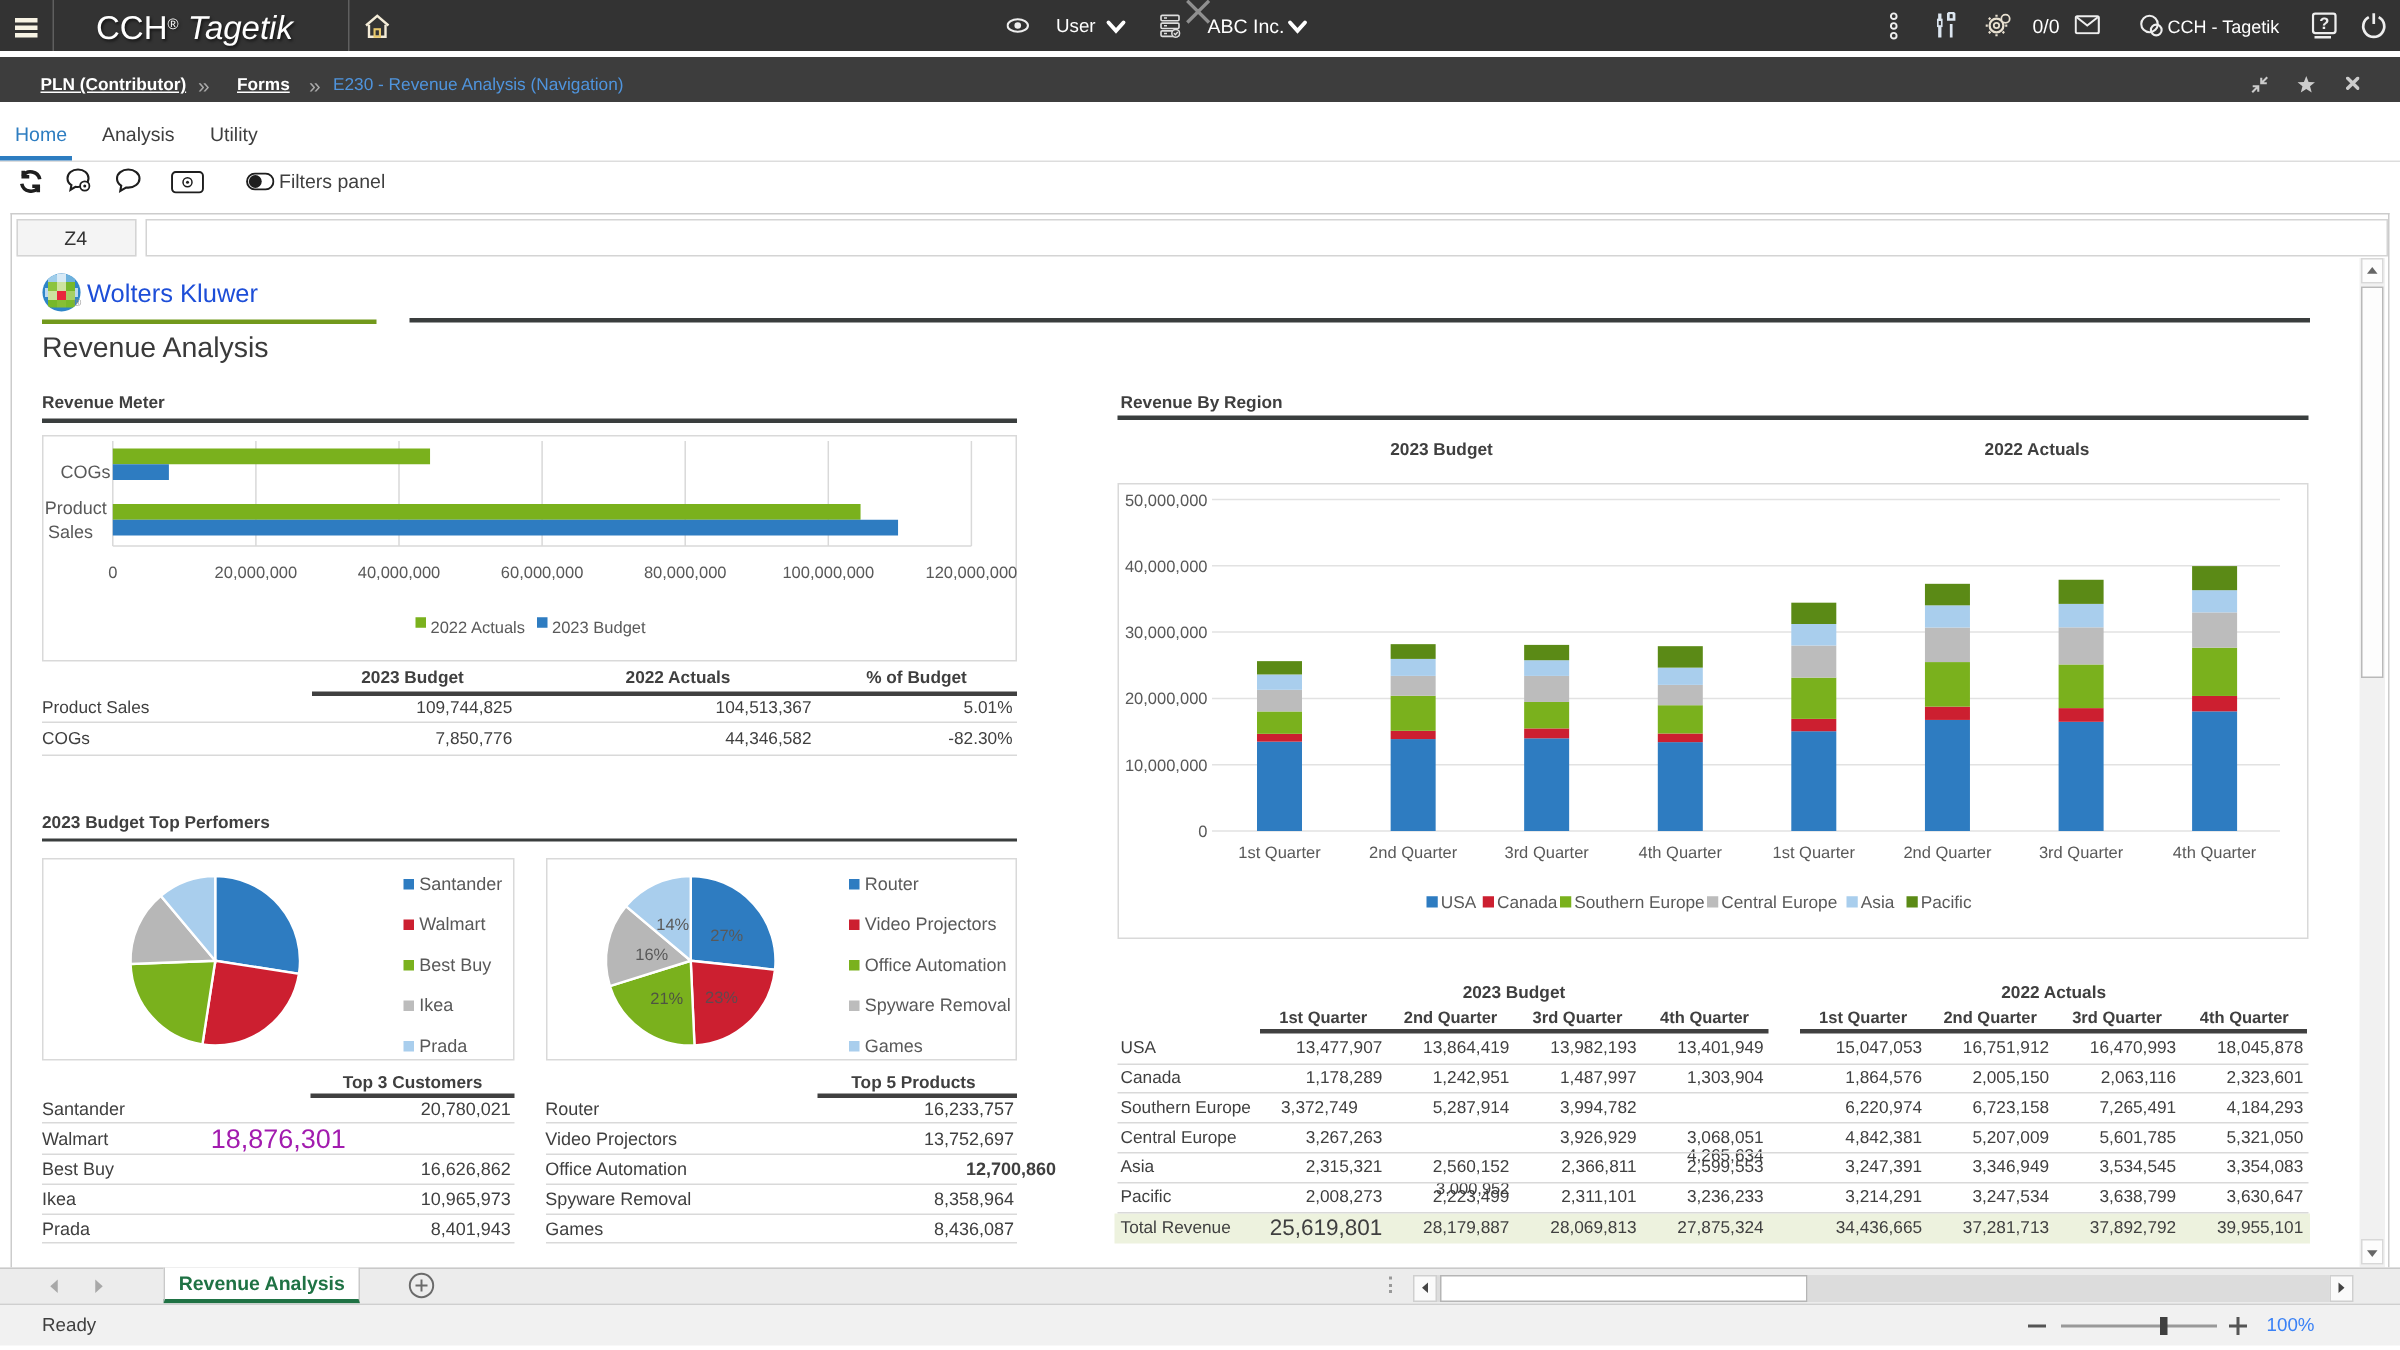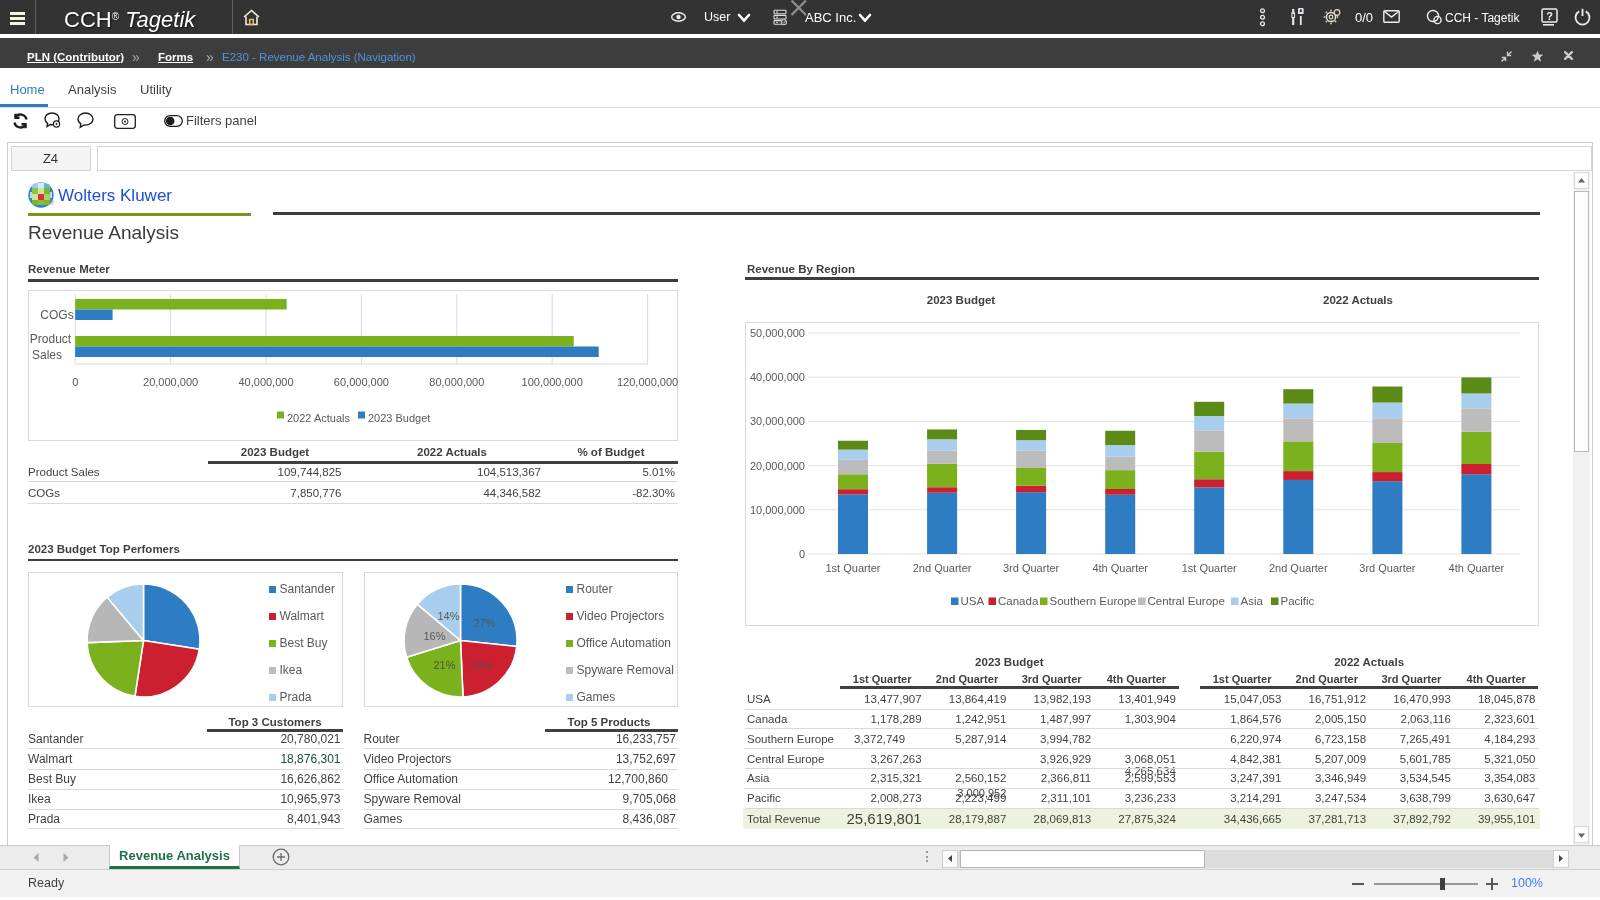--- a/index.html
+++ b/index.html
@@ -289,42 +289,42 @@
 <div style="position:absolute;left:566px;top:693.9px;width:7px;height:7px;background:#a9ceed;"></div>
 <div style="position:absolute;left:576.5px;top:690.4px;font-size:12px;color:#595959;font-weight:normal;line-height:14px;white-space:nowrap;">Games</div>
 <div style="position:absolute;left:175.0px;top:715.0px;width:200px;text-align:center;font-size:11.5px;color:#3f3f3f;font-weight:bold;line-height:14px;white-space:nowrap;">Top 3 Customers</div>
 <div style="position:absolute;left:207px;top:729px;width:136px;height:2.5px;background:#404040;"></div>
 <div style="position:absolute;left:509.0px;top:715.0px;width:200px;text-align:center;font-size:11.5px;color:#3f3f3f;font-weight:bold;line-height:14px;white-space:nowrap;">Top 5 Products</div>
 <div style="position:absolute;left:544.5px;top:729px;width:133.5px;height:2.5px;background:#404040;"></div>
 <div style="position:absolute;left:28px;top:731.8px;font-size:12px;color:#3f3f3f;font-weight:normal;line-height:14px;white-space:nowrap;">Santander</div>
 <div style="position:absolute;left:140.5px;top:731.8px;width:200px;text-align:right;font-size:12px;color:#3f3f3f;font-weight:normal;line-height:14px;white-space:nowrap;">20,780,021</div>
 <div style="position:absolute;left:28px;top:748.4px;width:315px;height:1px;background:#d9d9d9;"></div>
 <div style="position:absolute;left:28px;top:751.9px;font-size:12px;color:#3f3f3f;font-weight:normal;line-height:14px;white-space:nowrap;">Walmart</div>
-<div style="position:absolute;left:140.5px;top:751.9px;width:200px;text-align:right;font-size:12px;color:#14532d;font-weight:normal;line-height:14px;white-space:nowrap;">18,876,301</div>
+<div style="position:absolute;left:140.5px;top:751.9px;width:200px;font-size:18px;color:#a21caf;font-weight:normal;line-height:14px;white-space:nowrap;">18,876,301</div>
 <div style="position:absolute;left:28px;top:768.5px;width:315px;height:1px;background:#d9d9d9;"></div>
 <div style="position:absolute;left:28px;top:772.0px;font-size:12px;color:#3f3f3f;font-weight:normal;line-height:14px;white-space:nowrap;">Best Buy</div>
 <div style="position:absolute;left:140.5px;top:772.0px;width:200px;text-align:right;font-size:12px;color:#3f3f3f;font-weight:normal;line-height:14px;white-space:nowrap;">16,626,862</div>
 <div style="position:absolute;left:28px;top:788.6px;width:315px;height:1px;background:#d9d9d9;"></div>
 <div style="position:absolute;left:28px;top:791.7px;font-size:12px;color:#3f3f3f;font-weight:normal;line-height:14px;white-space:nowrap;">Ikea</div>
 <div style="position:absolute;left:140.5px;top:791.7px;width:200px;text-align:right;font-size:12px;color:#3f3f3f;font-weight:normal;line-height:14px;white-space:nowrap;">10,965,973</div>
 <div style="position:absolute;left:28px;top:808.8px;width:315px;height:1px;background:#d9d9d9;"></div>
 <div style="position:absolute;left:28px;top:811.8px;font-size:12px;color:#3f3f3f;font-weight:normal;line-height:14px;white-space:nowrap;">Prada</div>
 <div style="position:absolute;left:140.5px;top:811.8px;width:200px;text-align:right;font-size:12px;color:#3f3f3f;font-weight:normal;line-height:14px;white-space:nowrap;">8,401,943</div>
 <div style="position:absolute;left:28px;top:828.4px;width:315px;height:1px;background:#d9d9d9;"></div>
 <div style="position:absolute;left:363.5px;top:731.8px;font-size:12px;color:#3f3f3f;font-weight:normal;line-height:14px;white-space:nowrap;">Router</div>
 <div style="position:absolute;left:476px;top:731.8px;width:200px;text-align:right;font-size:12px;color:#3f3f3f;font-weight:normal;line-height:14px;white-space:nowrap;">16,233,757</div>
 <div style="position:absolute;left:363.5px;top:748.4px;width:314.5px;height:1px;background:#d9d9d9;"></div>
 <div style="position:absolute;left:363.5px;top:751.9px;font-size:12px;color:#3f3f3f;font-weight:normal;line-height:14px;white-space:nowrap;">Video Projectors</div>
 <div style="position:absolute;left:476px;top:751.9px;width:200px;text-align:right;font-size:12px;color:#3f3f3f;font-weight:normal;line-height:14px;white-space:nowrap;">13,752,697</div>
 <div style="position:absolute;left:363.5px;top:768.5px;width:314.5px;height:1px;background:#d9d9d9;"></div>
 <div style="position:absolute;left:363.5px;top:772.0px;font-size:12px;color:#3f3f3f;font-weight:normal;line-height:14px;white-space:nowrap;">Office Automation</div>
-<div style="position:absolute;left:468px;top:772.0px;width:200px;text-align:right;font-size:12px;color:#3f3f3f;font-weight:normal;line-height:14px;white-space:nowrap;">12,700,860</div>
+<div style="position:absolute;left:504px;top:772.0px;width:200px;text-align:right;font-size:12px;color:#3f3f3f;font-weight:bold;line-height:14px;white-space:nowrap;">12,700,860</div>
 <div style="position:absolute;left:363.5px;top:788.6px;width:314.5px;height:1px;background:#d9d9d9;"></div>
 <div style="position:absolute;left:363.5px;top:791.7px;font-size:12px;color:#3f3f3f;font-weight:normal;line-height:14px;white-space:nowrap;">Spyware Removal</div>
-<div style="position:absolute;left:476px;top:791.7px;width:200px;text-align:right;font-size:12px;color:#3f3f3f;font-weight:normal;line-height:14px;white-space:nowrap;">9,705,068</div>
+<div style="position:absolute;left:476px;top:791.7px;width:200px;text-align:right;font-size:12px;color:#3f3f3f;font-weight:normal;line-height:14px;white-space:nowrap;">8,358,964</div>
 <div style="position:absolute;left:363.5px;top:808.8px;width:314.5px;height:1px;background:#d9d9d9;"></div>
 <div style="position:absolute;left:363.5px;top:811.8px;font-size:12px;color:#3f3f3f;font-weight:normal;line-height:14px;white-space:nowrap;">Games</div>
 <div style="position:absolute;left:476px;top:811.8px;width:200px;text-align:right;font-size:12px;color:#3f3f3f;font-weight:normal;line-height:14px;white-space:nowrap;">8,436,087</div>
 <div style="position:absolute;left:363.5px;top:828.4px;width:314.5px;height:1px;background:#d9d9d9;"></div>
 <div style="position:absolute;left:747px;top:262.0px;font-size:11.5px;color:#3f3f3f;font-weight:bold;line-height:14px;white-space:nowrap;">Revenue By Region</div>
 <div style="position:absolute;left:745px;top:277px;width:794px;height:2.5px;background:#3a3e3e;"></div>
 <div style="position:absolute;left:861.0px;top:293.0px;width:200px;text-align:center;font-size:11.5px;color:#3f3f3f;font-weight:bold;line-height:14px;white-space:nowrap;">2023 Budget</div>
 <div style="position:absolute;left:1258.0px;top:293.0px;width:200px;text-align:center;font-size:11.5px;color:#3f3f3f;font-weight:bold;line-height:14px;white-space:nowrap;">2022 Actuals</div>
 <div style="position:absolute;left:745px;top:322px;width:794px;height:304px;border:1px solid #d9d9d9;"></div>
 <svg style="position:absolute;left:745px;top:322px" width="794" height="304" viewBox="0 0 794 304">

